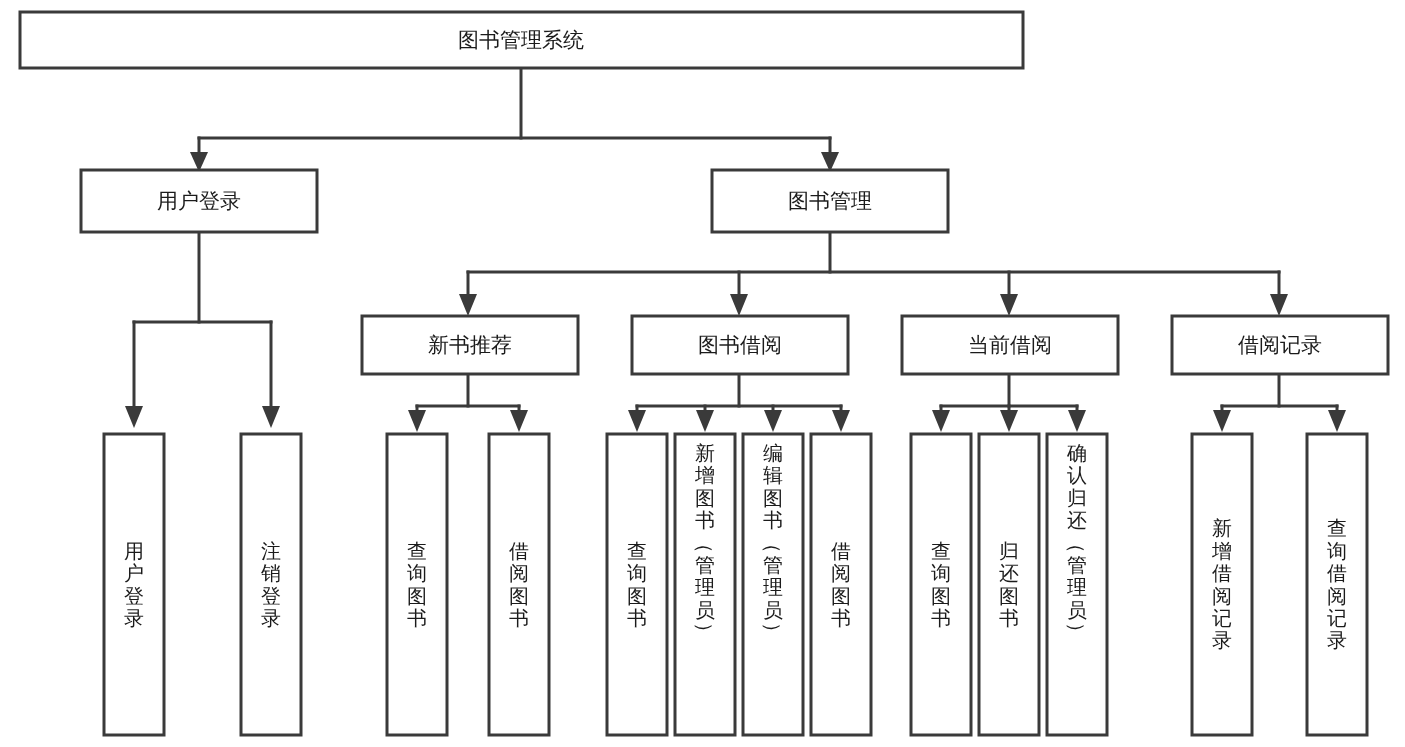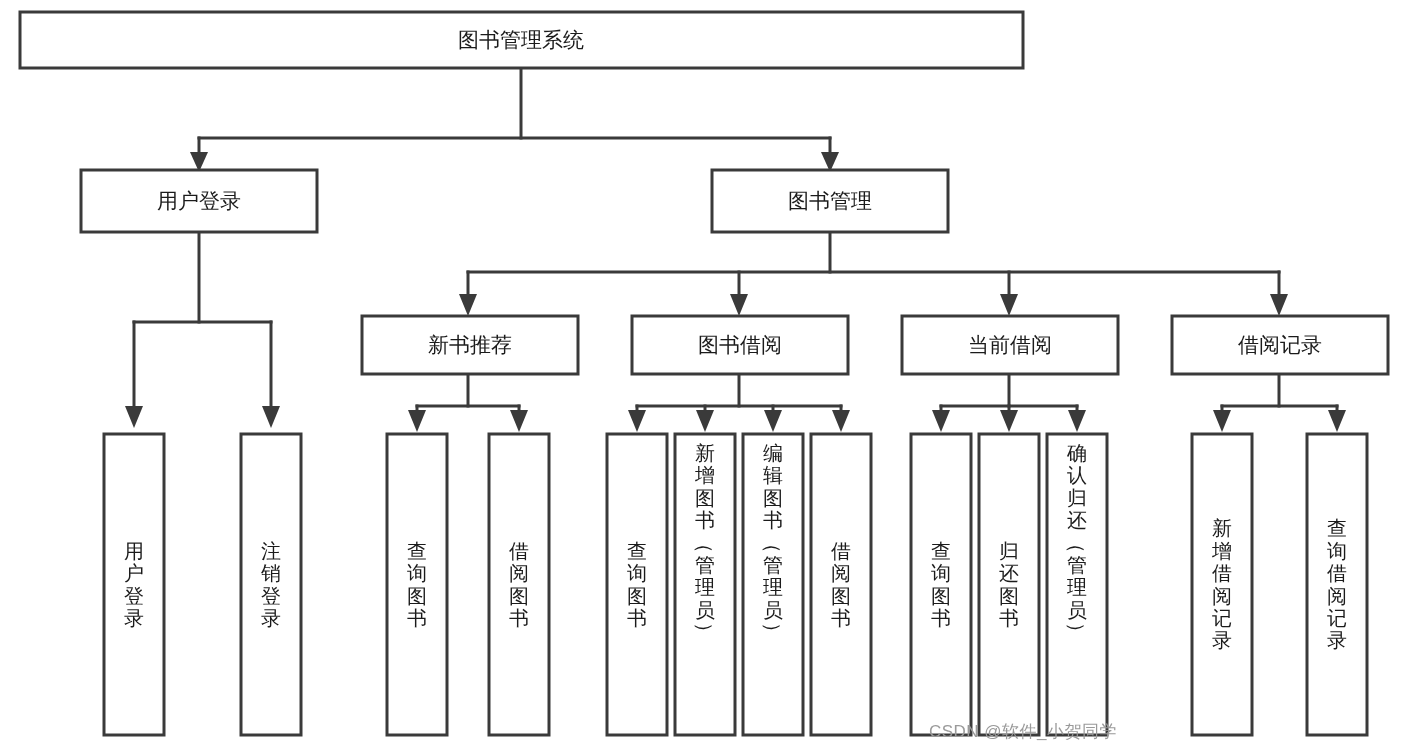--- a/index.html
+++ b/index.html
@@ -208,14 +208,13 @@
   <div class="leaf-text-wrap" style="left:743px; top:434px; width:60px; height:301px; justify-content:flex-start; padding-top:8px; box-sizing:border-box;"><span class="leaf-char">编</span><span class="leaf-char">辑</span><span class="leaf-char">图</span><span class="leaf-char">书</span><span class="leaf-char" style="transform: rotate(90deg); display: inline-block;">（</span><span class="leaf-char">管</span><span class="leaf-char">理</span><span class="leaf-char">员</span><span class="leaf-char" style="transform: rotate(90deg); display: inline-block;">）</span></div>
   <div class="leaf-text-wrap" style="left:811px; top:434px; width:60px; height:301px;"><span class="leaf-char">借</span><span class="leaf-char">阅</span><span class="leaf-char">图</span><span class="leaf-char">书</span></div>
 
   <div class="leaf-text-wrap" style="left:911px; top:434px; width:60px; height:301px;"><span class="leaf-char">查</span><span class="leaf-char">询</span><span class="leaf-char">图</span><span class="leaf-char">书</span></div>
   <div class="leaf-text-wrap" style="left:979px; top:434px; width:60px; height:301px;"><span class="leaf-char">归</span><span class="leaf-char">还</span><span class="leaf-char">图</span><span class="leaf-char">书</span></div>
   <div class="leaf-text-wrap" style="left:1047px; top:434px; width:60px; height:301px; justify-content:flex-start; padding-top:8px; box-sizing:border-box;"><span class="leaf-char">确</span><span class="leaf-char">认</span><span class="leaf-char">归</span><span class="leaf-char">还</span><span class="leaf-char" style="transform: rotate(90deg); display: inline-block;">（</span><span class="leaf-char">管</span><span class="leaf-char">理</span><span class="leaf-char">员</span><span class="leaf-char" style="transform: rotate(90deg); display: inline-block;">）</span></div>
 
   <div class="leaf-text-wrap" style="left:1192px; top:434px; width:60px; height:301px;"><span class="leaf-char">新</span><span class="leaf-char">增</span><span class="leaf-char">借</span><span class="leaf-char">阅</span><span class="leaf-char">记</span><span class="leaf-char">录</span></div>
   <div class="leaf-text-wrap" style="left:1307px; top:434px; width:60px; height:301px;"><span class="leaf-char">查</span><span class="leaf-char">询</span><span class="leaf-char">借</span><span class="leaf-char">阅</span><span class="leaf-char">记</span><span class="leaf-char">录</span></div>
 
-  <div class="watermark">CSDN @软件_小贺同学</div>
 </div>
 
 </body></html>

